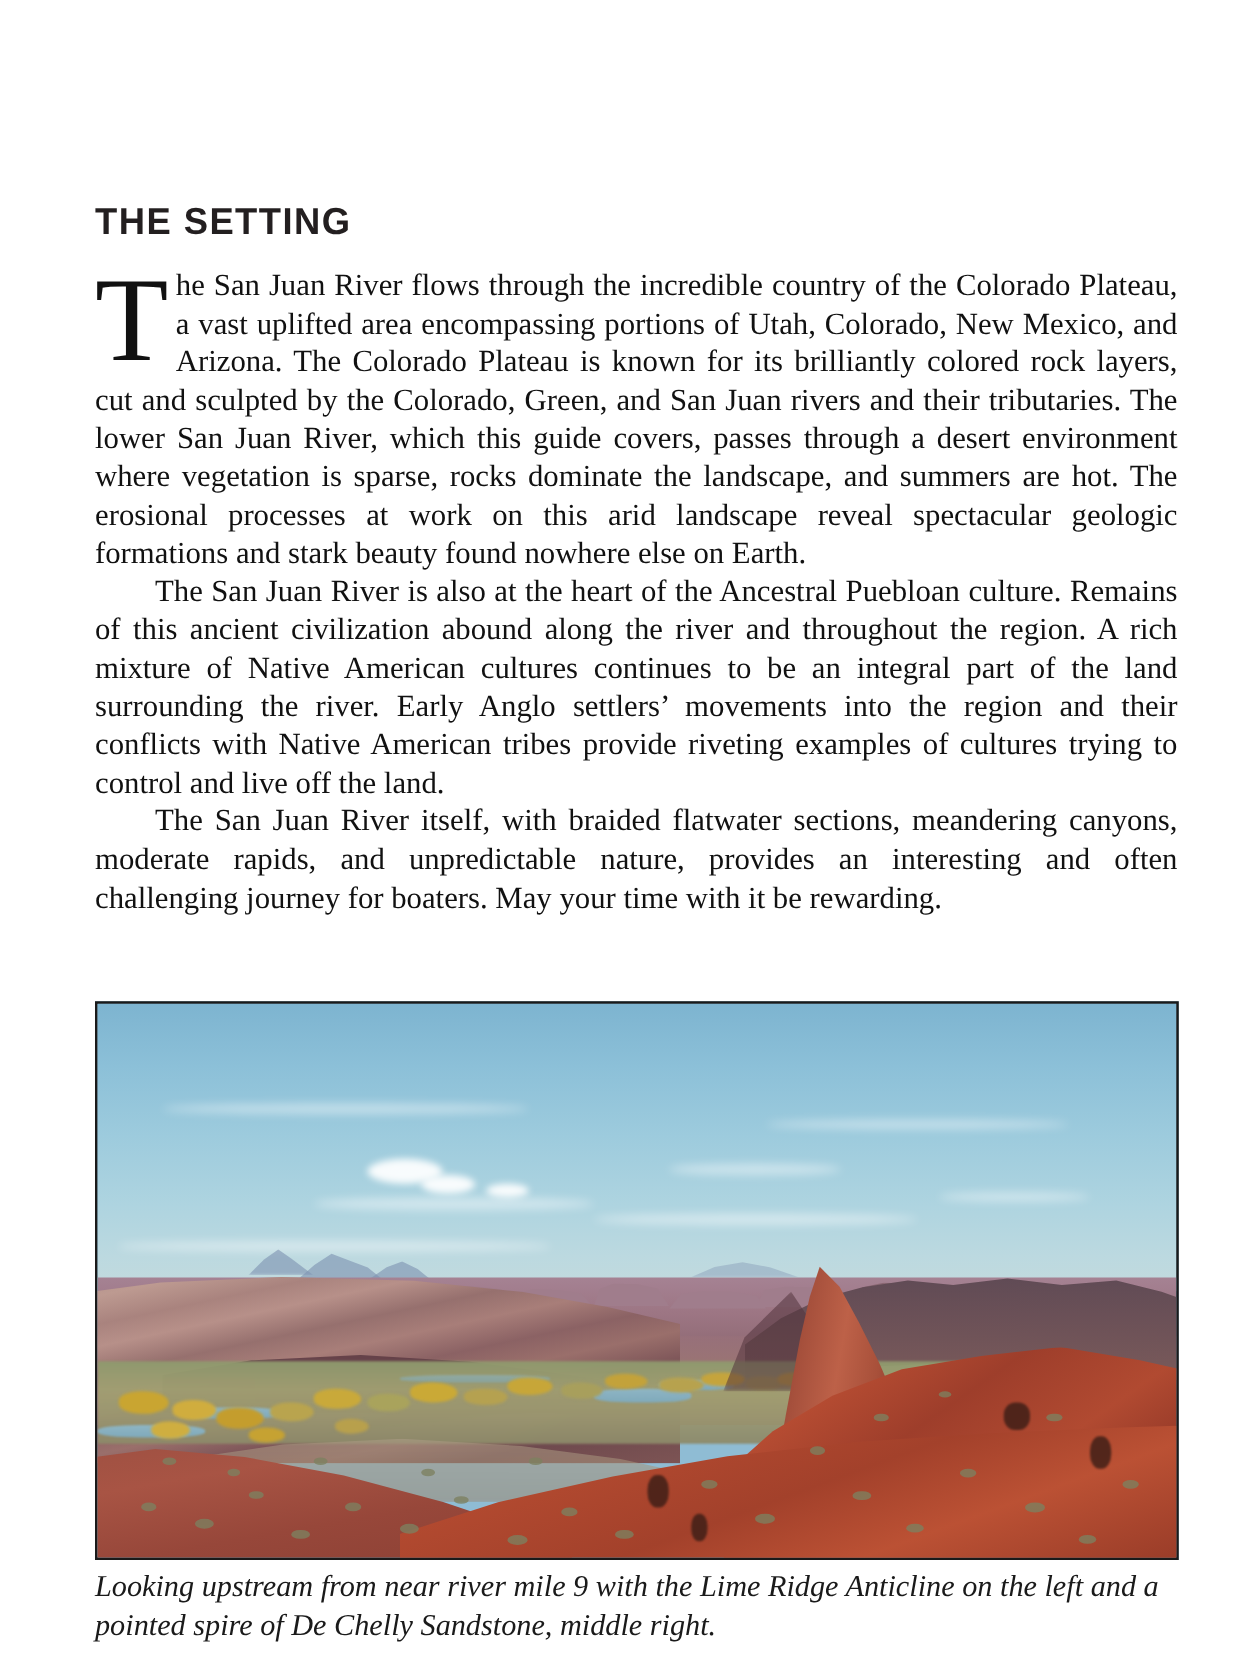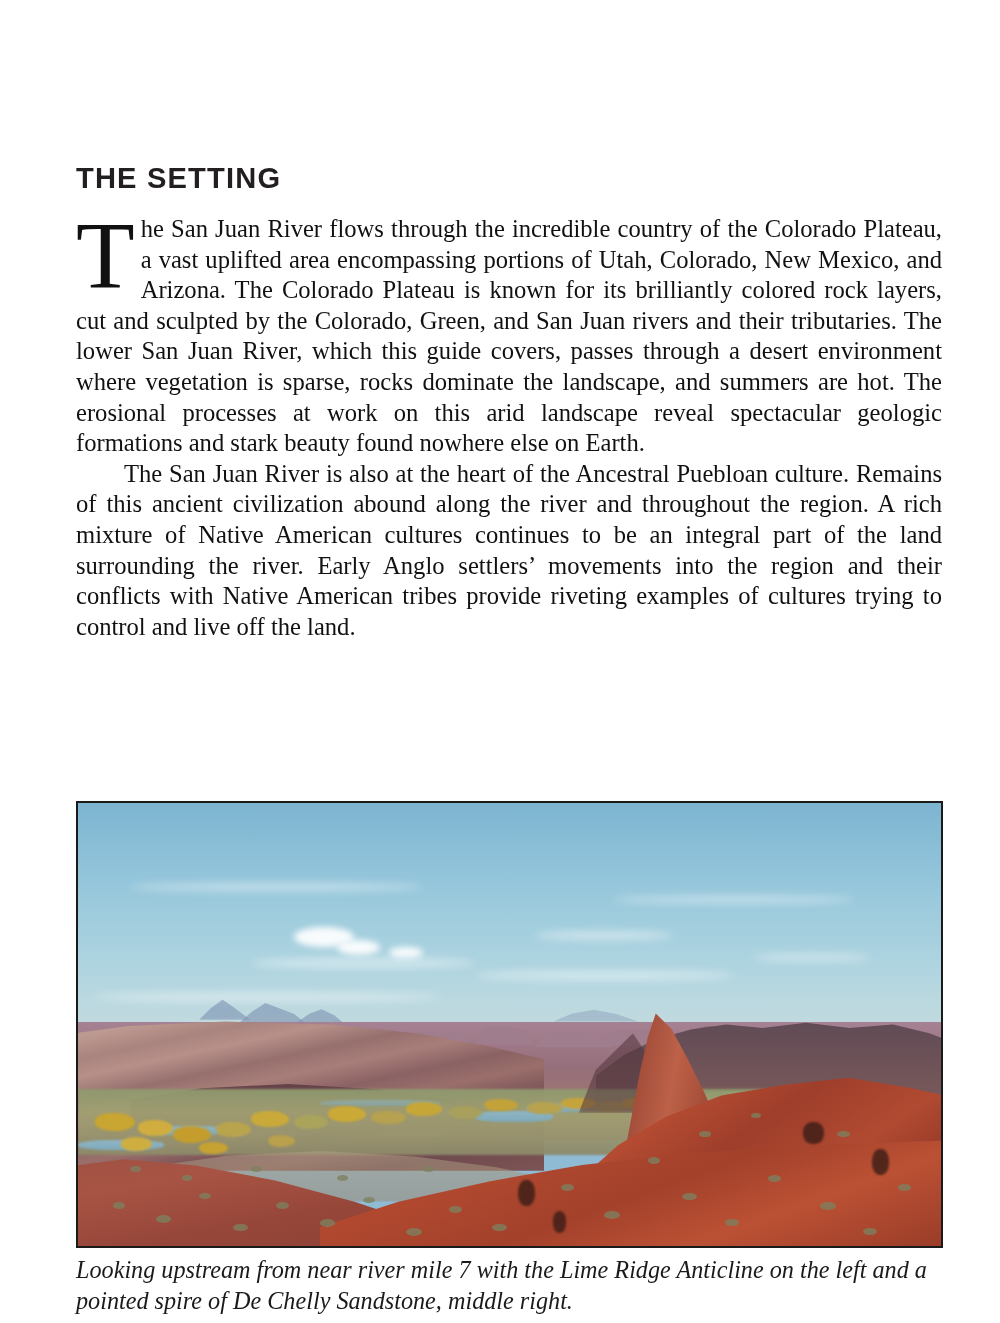--- a/index.html
+++ b/index.html
@@ -373,20 +373,21 @@
 <div class="page">
 
 
   <h2 class="section-heading">THE SETTING</h2>
 
   <div class="body-copy">
     <p class="para-first">
       <span class="dropcap">T</span><span>he San Juan River flows through the incredible country of the Colorado Plateau, a vast uplifted area encompassing portions of Utah, Colorado, New Mexico, and Arizona. The Colorado Plateau is known for its brilliantly colored rock layers, cut and sculpted by the Colorado, Green, and San Juan rivers and their tributaries. The lower San Juan River, which this guide covers, passes through a desert environment where vegetation is sparse, rocks dominate the landscape, and summers are hot. The erosional processes at work on this arid landscape reveal spectacular geologic formations and stark beauty found nowhere else on Earth.</span>
     </p>
     <p class="para-indent">The San Juan River is also at the heart of the Ancestral Puebloan culture. Remains of this ancient civilization abound along the river and throughout the region. A rich mixture of Native American cultures continues to be an integral part of the land surrounding the river. Early Anglo settlers’ movements into the region and their conflicts with Native American tribes provide riveting examples of cultures trying to control and live off the land.</p>
+    <p class="para-indent">The San Juan River itself, with braided flatwater sections, meandering canyons, moderate rapids, and unpredictable nature, provides an interesting and often challenging journey for boaters. May your time with it be rewarding.</p>
   </div>
 
   <figure class="photo-frame" style="margin:0;">
     <div class="photo">
 
       <div class="sky"></div>
 
       <div class="cloud" style="left:25%; top:28%; width:7%;  height:4.6%;"></div>
       <div class="cloud" style="left:30%; top:31%; width:5%;  height:3.4%;"></div>
       <div class="cloud" style="left:36%; top:32.5%; width:4%; height:2.6%;"></div>
@@ -488,15 +489,15 @@
       <div class="sage" style="left:88%; top:74%;  width:1.4%; height:1.4%;"></div>
       <div class="sage" style="left:6%;  top:82%;  width:1.3%; height:1.3%;"></div>
       <div class="sage" style="left:12%; top:84%;  width:1.2%; height:1.3%;"></div>
       <div class="sage" style="left:20%; top:82%;  width:1.3%; height:1.3%;"></div>
       <div class="sage" style="left:30%; top:84%;  width:1.3%; height:1.3%;"></div>
       <div class="sage" style="left:40%; top:82%;  width:1.2%; height:1.2%;"></div>
 
     </div>
   </figure>
 
-  <figcaption class="caption">Looking upstream from near river mile 7 with the Lime Ridge Anticline on the left and a pointed spire of De Chelly Sandstone, middle right.</figcaption>
+  <figcaption class="caption">Looking upstream from near river mile 9 with the Lime Ridge Anticline on the left and a pointed spire of De Chelly Sandstone, middle right.</figcaption>
 
 </div>
 
 </body></html>

